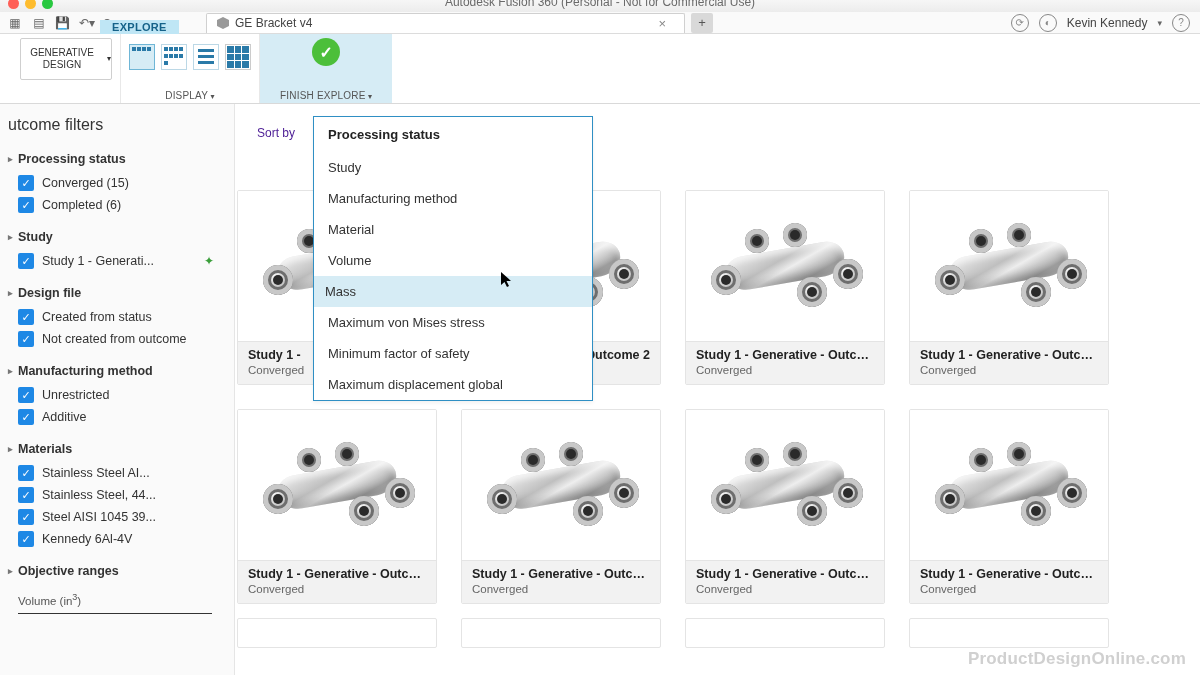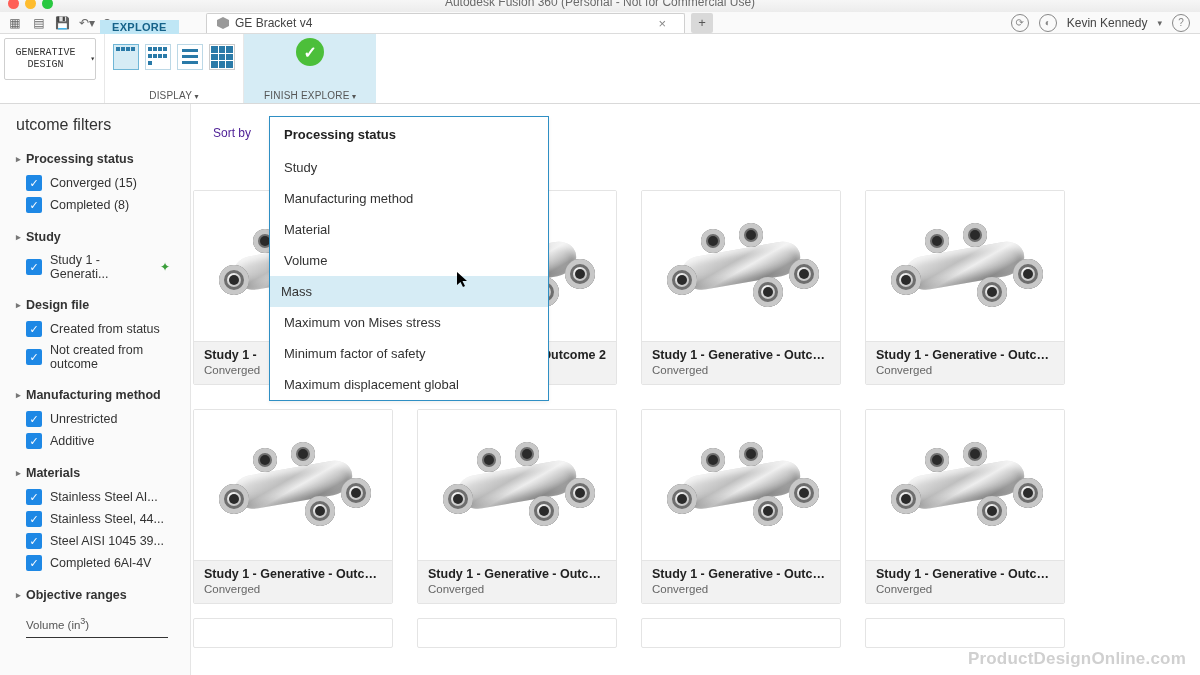--- a/index.html
+++ b/index.html
@@ -107,24 +107,24 @@
   .check-circle{width:28px;height:28px;border-radius:50%;background:#4cbf3a;display:flex;align-items:center;justify-content:center;color:#fff;font-size:16px;font-weight:bold;}
 
   
   .main {
     display:flex;
     height: calc(675px - 12px - 22px - 70px);
   }
 
   
   .sidebar{
-    width:191px;
+    width:235px;
     background:#fafafa;
     border-right:1px solid #e5e5e5;
-    padding: 12px 12px 12px 16px;
+    padding: 12px 12px 12px 8px;
     overflow:hidden;
     color:#333;
     font-size:13px;
   }
   .sb-title{ font-size:16px; color:#333; margin: 0 0 14px 0; font-weight:400;}
   .sb-group{ margin-bottom:10px;}
   .sb-group-h{
     font-weight:600; font-size:12.5px; color:#333;
     padding:4px 0 6px 10px;
     position:relative;
@@ -278,21 +278,21 @@
     <div class="circ-icon">◐</div>
     <span>Kevin Kennedy</span>
     <span style="font-size:9px;color:#666;">▾</span>
     <div class="circ-icon">?</div>
   </div>
 </div>
 
 <div class="ribbon">
   <div class="explore-tab">EXPLORE</div>
 
-  <div class="panel" style="padding-left:4px;font-family:Liberation Mono, monospace;">
+  <div class="panel" style="padding-left:20px;">
     <div class="gd-btn">
       <span>GENERATIVE DESIGN</span>
       <span style="font-size:8px;margin-left:4px;">▾</span>
     </div>
     <div style="height:10px"></div>
   </div>
 
   <div class="panel">
     <div class="display-grid">
       <div class="disp-cell sel">
@@ -344,21 +344,21 @@
     <div class="sb-title">utcome filters</div>
 
     <div class="sb-group">
       <div class="sb-group-h">Processing status</div>
       <div class="sb-item">
           <div class="chk">✓</div>
           <span>Converged (15)</span>
         </div>
       <div class="sb-item">
           <div class="chk">✓</div>
-          <span>Completed (8)</span>
+          <span>Completed (6)</span>
         </div>
     </div>
 
     <div class="sb-group">
       <div class="sb-group-h">Study</div>
       <div class="sb-item">
           <div class="chk">✓</div>
           <span>Study 1 - Generati...</span>
           <span class="spark">✦</span>
         </div>
@@ -397,21 +397,21 @@
       <div class="sb-item">
           <div class="chk">✓</div>
           <span>Stainless Steel, 44...</span>
         </div>
       <div class="sb-item">
           <div class="chk">✓</div>
           <span>Steel AISI 1045 39...</span>
         </div>
       <div class="sb-item">
           <div class="chk">✓</div>
-          <span>Completed 6Al-4V</span>
+          <span>Kennedy 6Al-4V</span>
         </div>
     </div>
 
     <div class="sb-group">
       <div class="sb-group-h">Objective ranges</div>
       <div class="vol-label"><span>Volume (in</span><sup>3</sup>)</div>
       <div class="range-bar"></div>
     </div>
   </div>
 

